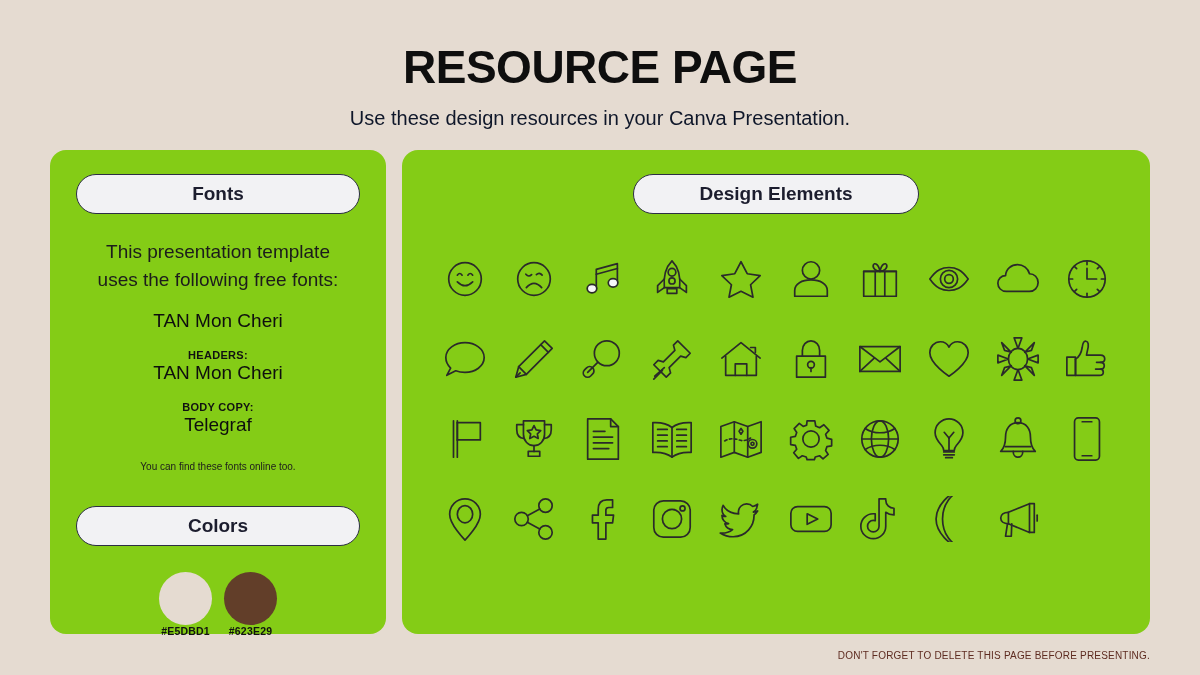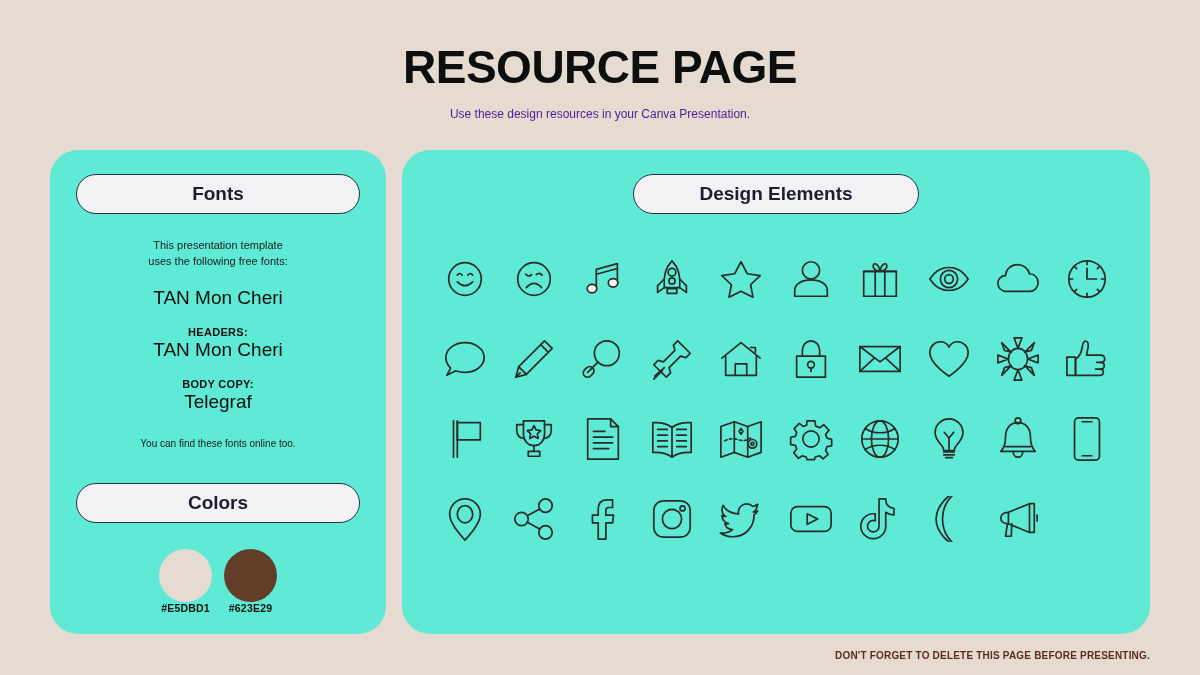--- a/index.html
+++ b/index.html
@@ -18,40 +18,40 @@
 
   .page-title {
     font-size: 46px;
     font-weight: 700;
     letter-spacing: -0.5px;
     color: #0E0E0E;
     line-height: 1.1;
   }
 
   .page-subtitle {
-    font-size: 12px;
-    color: #4c1d95;
+    font-size: 20px;
+    color: #0f172a;
     margin-top: 14px;
     font-weight: 400;
   }
 
   
   .panels {
     position: absolute;
     top: 150px;
     left: 50px;
     right: 50px;
     height: 484px;
     display: flex;
     gap: 16px;
   }
 
   .panel {
-    background: #5eead4;
-    border-radius: 28px;
+    background: #84cc16;
+    border-radius: 16px;
   }
 
   .panel-left  { width: 336px; flex: none; padding: 24px 16px 0; }
   .panel-right { flex: 1; padding: 24px 12px 0; }
 
   
   .pill {
     border: 1.6px solid #2C2E43;
     border-radius: 22px;
     background: #F2F2F4;
@@ -64,21 +64,21 @@
     color: #1C1D2E;
   }
 
   .pill-fonts  { margin: 0 10px; }
   .pill-colors { margin: 10px 10px; }
   .pill-design { width: 286px; margin: 0 auto; }
 
   
   .fonts-intro {
     text-align: center;
-    font-size: 11px;
+    font-size: 19px;
     color: #1C1C1C;
     line-height: 1.45;
     margin-top: 24px;
   }
 
   .font-entry { text-align: center; margin-top: 17px; }
 
   .font-entry:first-of-type { margin-top: 30px; }
 
   .font-role {
@@ -161,21 +161,21 @@
   }
 
   .icon-cell svg .fillwhite { fill: #F7F7F7; }
 
   
   .footer-note {
     position: absolute;
     right: 50px;
     bottom: 14px;
     font-size: 10px;
-    font-weight: 700;
+    font-weight: 400;
     letter-spacing: 0.2px;
     color: #5E2B20;
   }
 </style>
 </head>
 <body>
 
 <div class="page-header">
   <div class="page-title">RESOURCE PAGE</div>
   <div class="page-subtitle">Use these design resources in your Canva Presentation.</div>

